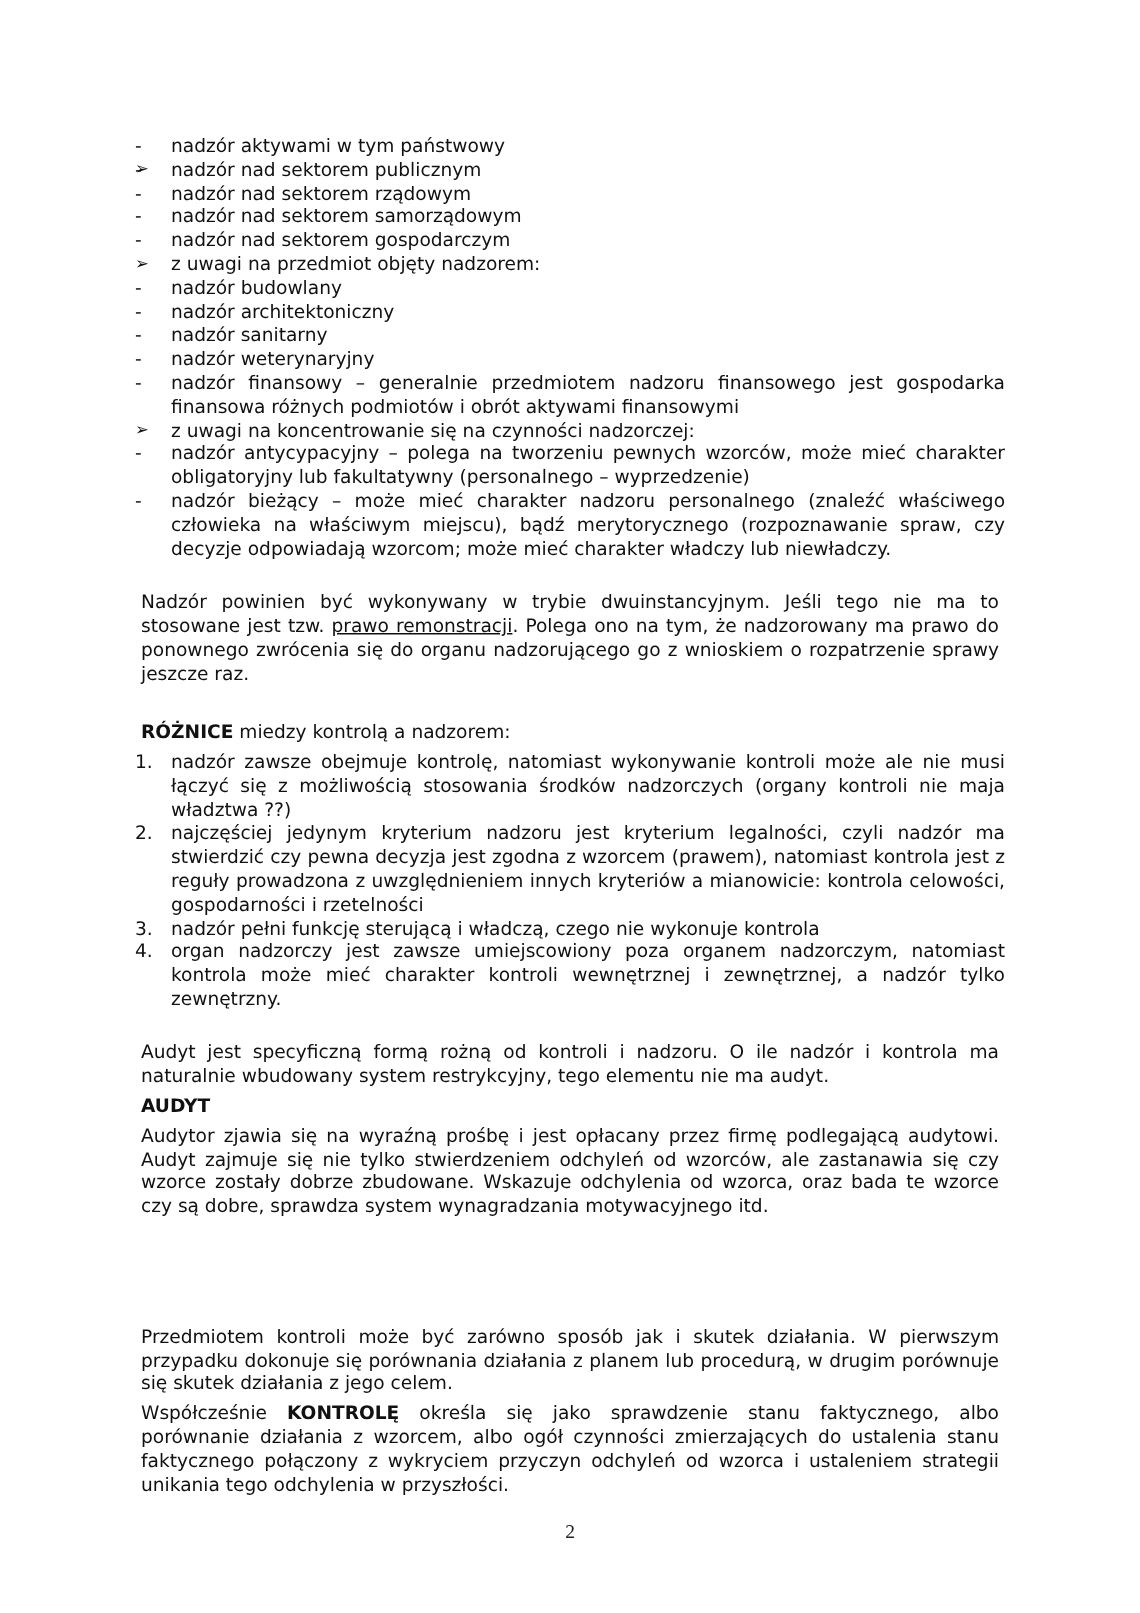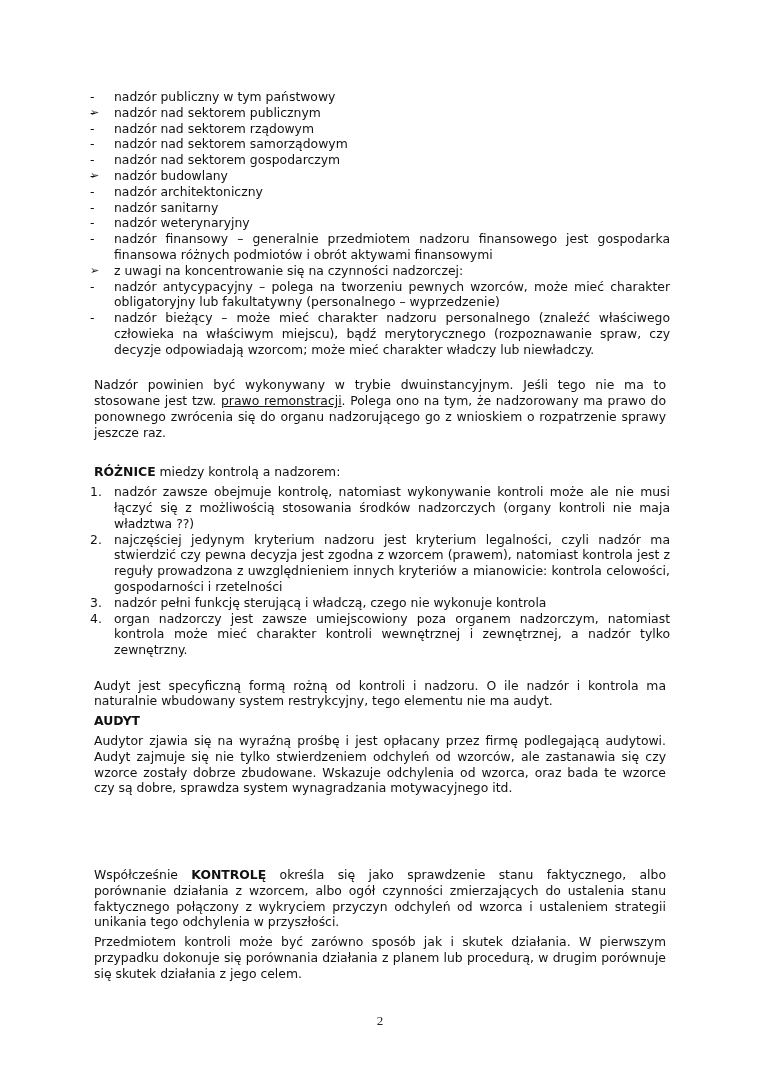--- a/index.html
+++ b/index.html
@@ -17,27 +17,27 @@
   u { text-decoration:underline; }
   .pagenum { position:absolute; top:1013px; left:0; width:760px; text-align:center;
              font-family:"Liberation Serif", serif; font-size:13px; color:#222; }
 </style>
 </head>
 <body>
 
 <div class="page">
 
   <div>
-    <div class="li"><span class="mk">-</span><span>nadzór publiczny w tym państwowy</span></div>
+    <div class="li"><span class="mk">-</span><span>nadzór aktywami w tym państwowy</span></div>
     <div class="li"><span class="mk arrow">➢</span></div>
     <div class="li"><span class="mk">-</span><span>nadzór nad sektorem publicznym</span></div>
     <div class="li"><span class="mk">-</span><span>nadzór nad sektorem rządowym</span></div>
     <div class="li"><span class="mk">-</span><span>nadzór nad sektorem samorządowym</span></div>
     <div class="li"><span class="mk">-</span><span>nadzór nad sektorem gospodarczym</span></div>
-    <div class="li"><span class="mk arrow">➢</span></div>
+    <div class="li"><span class="mk arrow">➢</span><span>z uwagi na przedmiot objęty nadzorem:</span></div>
     <div class="li"><span class="mk">-</span><span>nadzór budowlany</span></div>
     <div class="li"><span class="mk">-</span><span>nadzór architektoniczny</span></div>
     <div class="li"><span class="mk">-</span><span>nadzór sanitarny</span></div>
     <div class="li"><span class="mk">-</span><span>nadzór weterynaryjny</span></div>
     <div class="li"><span class="mk">-</span><span>nadzór finansowy – generalnie przedmiotem nadzoru finansowego jest gospodarka finansowa różnych podmiotów i obrót aktywami finansowymi</span></div>
     <div class="li"><span class="mk arrow">➢</span><span>z uwagi na koncentrowanie się na czynności nadzorczej:</span></div>
     <div class="li"><span class="mk">-</span><span>nadzór antycypacyjny – polega na tworzeniu pewnych wzorców, może mieć charakter obligatoryjny lub fakultatywny (personalnego – wyprzedzenie)</span></div>
     <div class="li"><span class="mk">-</span><span>nadzór bieżący – może mieć charakter nadzoru personalnego (znaleźć właściwego człowieka na właściwym miejscu), bądź merytorycznego (rozpoznawanie spraw, czy decyzje odpowiadają wzorcom; może mieć charakter władczy lub niewładczy.</span></div>
   </div>
 
@@ -59,17 +59,17 @@
 
   <p>Audyt jest specyficzną formą rożną od kontroli i nadzoru. O ile nadzór i kontrola ma naturalnie wbudowany system restrykcyjny, tego elementu nie ma audyt.</p>
   <p><b>AUDYT</b></p>
   <p>Audytor zjawia się na wyraźną prośbę i jest opłacany przez firmę podlegającą audytowi. Audyt zajmuje się nie tylko stwierdzeniem odchyleń od wzorców, ale zastanawia się czy wzorce zostały dobrze zbudowane. Wskazuje odchylenia od wzorca, oraz bada te wzorce czy są dobre, sprawdza system wynagradzania motywacyjnego itd.</p>
 
   <div class="bigGap"></div>
 
 
   <div class="gap"></div>
 
+  <p>Przedmiotem kontroli może być zarówno sposób jak i skutek działania. W pierwszym przypadku dokonuje się porównania działania z planem lub procedurą, w drugim porównuje się skutek działania z jego celem.</p>
   <p><span>Współcześnie </span><b>KONTROLĘ</b><span> określa się jako sprawdzenie stanu faktycznego, albo porównanie działania z wzorcem, albo ogół czynności zmierzających do ustalenia stanu faktycznego połączony z wykryciem przyczyn odchyleń od wzorca i ustaleniem strategii unikania tego odchylenia w przyszłości.</span></p>
-  <p>Przedmiotem kontroli może być zarówno sposób jak i skutek działania. W pierwszym przypadku dokonuje się porównania działania z planem lub procedurą, w drugim porównuje się skutek działania z jego celem.</p>
 </div>
 
 <div class="pagenum">2</div>
 
 </body></html>

